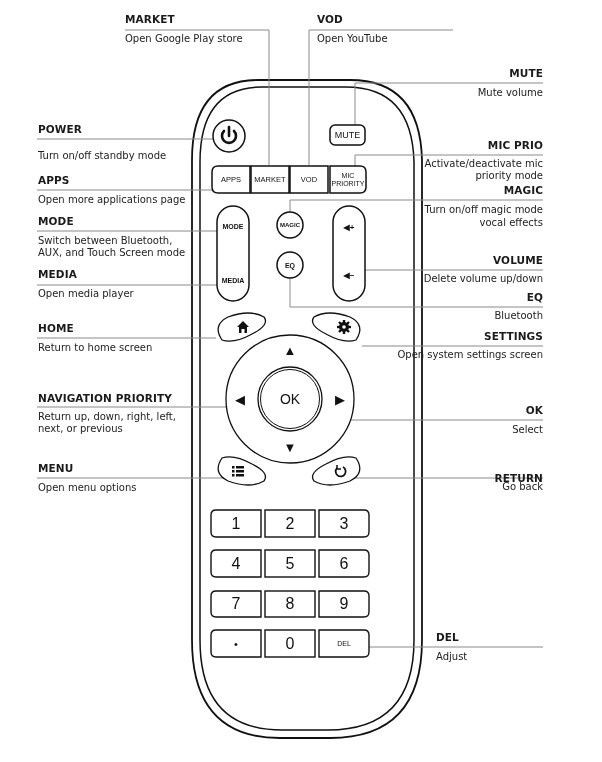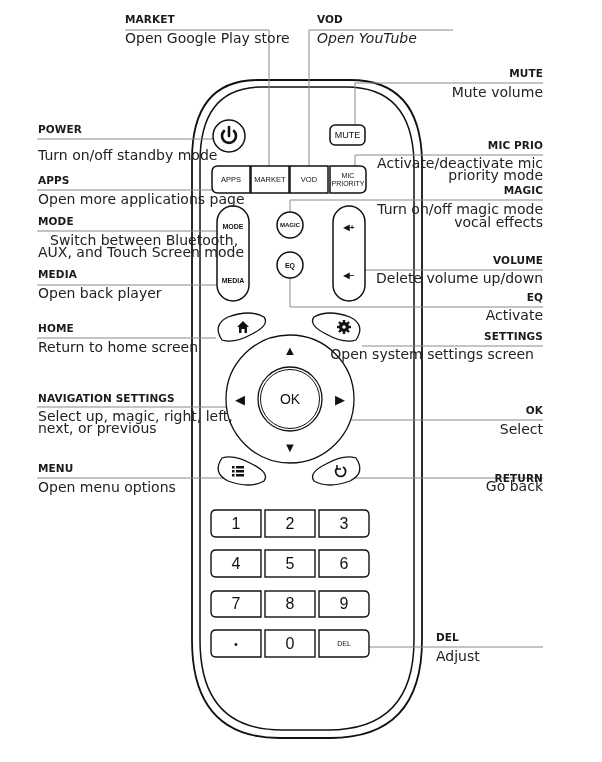--- a/index.html
+++ b/index.html
@@ -1,20 +1,20 @@
 <!DOCTYPE html>
 <html><head>
 <meta charset="utf-8">
 <style>
   html, body { margin:0; padding:0; background:#ffffff; }
   body { width:602px; height:762px; position:relative; overflow:hidden;
          font-family:"Liberation Sans", sans-serif; color:#1a1a1a; }
   .lbl-title { position:absolute; font-family:"DejaVu Sans", sans-serif; font-weight:bold;
                font-size:10.5px; letter-spacing:0.1px; white-space:nowrap; }
-  .lbl-desc { position:absolute; font-family:"DejaVu Sans", sans-serif; font-size:14px;
+  .lbl-desc { position:absolute; font-family:"DejaVu Sans", sans-serif; font-size:10px;
               line-height:13px; white-space:nowrap; color:#222; }
   .right { text-align:right; }
   svg { position:absolute; left:0; top:0; }
   .btn-text { position:absolute; font-family:"Liberation Sans", sans-serif; color:#111;
               text-align:center; display:flex; align-items:center; justify-content:center; }
 </style>
 </head>
 <body>
 
 <svg width="602" height="762">
@@ -178,64 +178,64 @@
 <div class="btn-text" style="left:211px;top:591px;width:50px;height:26px;font-size:16px;">7</div>
 <div class="btn-text" style="left:265px;top:591px;width:50px;height:26px;font-size:16px;">8</div>
 <div class="btn-text" style="left:319px;top:591px;width:50px;height:26px;font-size:16px;">9</div>
 <div class="btn-text" style="left:211px;top:630px;width:50px;height:27px;font-size:11px;">•</div>
 <div class="btn-text" style="left:265px;top:630px;width:50px;height:27px;font-size:16px;">0</div>
 <div class="btn-text" style="left:319px;top:630px;width:50px;height:27px;font-size:7px;">DEL</div>
 
 <div class="lbl-title" style="left:125px;top:13px;">MARKET</div>
 <div class="lbl-desc" style="left:125px;top:32px;">Open Google Play store</div>
 <div class="lbl-title" style="left:317px;top:13px;">VOD</div>
-<div class="lbl-desc" style="left:317px;top:32px;font-style:italic;">Open YouTube</div>
+<div class="lbl-desc" style="left:317px;top:32px;">Open YouTube</div>
 
 <div class="lbl-title" style="left:38px;top:123px;">POWER</div>
 <div class="lbl-desc" style="left:38px;top:149px;">Turn on/off standby mode</div>
 
 <div class="lbl-title" style="left:38px;top:174px;">APPS</div>
 <div class="lbl-desc" style="left:38px;top:193px;">Open more applications page</div>
 
 <div class="lbl-title" style="left:38px;top:215px;">MODE</div>
-<div class="lbl-desc" style="left:38px;top:234px;margin-left:12px;">Switch between Bluetooth,</div>
+<div class="lbl-desc" style="left:38px;top:234px;">Switch between Bluetooth,</div>
 <div class="lbl-desc" style="left:38px;top:246px;">AUX, and Touch Screen mode</div>
 
 <div class="lbl-title" style="left:38px;top:268px;">MEDIA</div>
-<div class="lbl-desc" style="left:38px;top:287px;">Open back player</div>
+<div class="lbl-desc" style="left:38px;top:287px;">Open media player</div>
 
 <div class="lbl-title" style="left:38px;top:322px;">HOME</div>
 <div class="lbl-desc" style="left:38px;top:341px;">Return to home screen</div>
 
-<div class="lbl-title" style="left:38px;top:392px;">NAVIGATION SETTINGS</div>
-<div class="lbl-desc" style="left:38px;top:410px;">Select up, magic, right, left,</div>
+<div class="lbl-title" style="left:38px;top:392px;">NAVIGATION PRIORITY</div>
+<div class="lbl-desc" style="left:38px;top:410px;">Return up, down, right, left,</div>
 <div class="lbl-desc" style="left:38px;top:422px;">next, or previous</div>
 
 <div class="lbl-title" style="left:38px;top:462px;">MENU</div>
 <div class="lbl-desc" style="left:38px;top:481px;">Open menu options</div>
 
 <div class="lbl-title right" style="right:59px;top:67px;">MUTE</div>
 <div class="lbl-desc right" style="right:59px;top:86px;">Mute volume</div>
 
 <div class="lbl-title right" style="right:59px;top:139px;">MIC PRIO</div>
 <div class="lbl-desc right" style="right:59px;top:157px;">Activate/deactivate mic</div>
 <div class="lbl-desc right" style="right:59px;top:169px;">priority mode</div>
 
 <div class="lbl-title right" style="right:59px;top:184px;">MAGIC</div>
 <div class="lbl-desc right" style="right:59px;top:203px;">Turn on/off magic mode</div>
 <div class="lbl-desc right" style="right:59px;top:216px;">vocal effects</div>
 
 <div class="lbl-title right" style="right:59px;top:254px;">VOLUME</div>
 <div class="lbl-desc right" style="right:59px;top:272px;">Delete volume up/down</div>
 
 <div class="lbl-title right" style="right:59px;top:291px;">EQ</div>
-<div class="lbl-desc right" style="right:59px;top:309px;">Activate</div>
+<div class="lbl-desc right" style="right:59px;top:309px;">Bluetooth</div>
 
 <div class="lbl-title right" style="right:59px;top:330px;text-align:right;">SETTINGS</div>
-<div class="lbl-desc right" style="right:68px;top:348px;">Open system settings screen</div>
+<div class="lbl-desc right" style="right:59px;top:348px;">Open system settings screen</div>
 
 <div class="lbl-title right" style="right:59px;top:404px;">OK</div>
 <div class="lbl-desc right" style="right:59px;top:423px;">Select</div>
 
 <div class="lbl-title right" style="right:59px;top:472px;">RETURN</div>
 <div class="lbl-desc right" style="right:59px;top:480px;">Go back</div>
 
 <div class="lbl-title" style="left:436px;top:631px;">DEL</div>
 <div class="lbl-desc" style="left:436px;top:650px;">Adjust</div>
 

